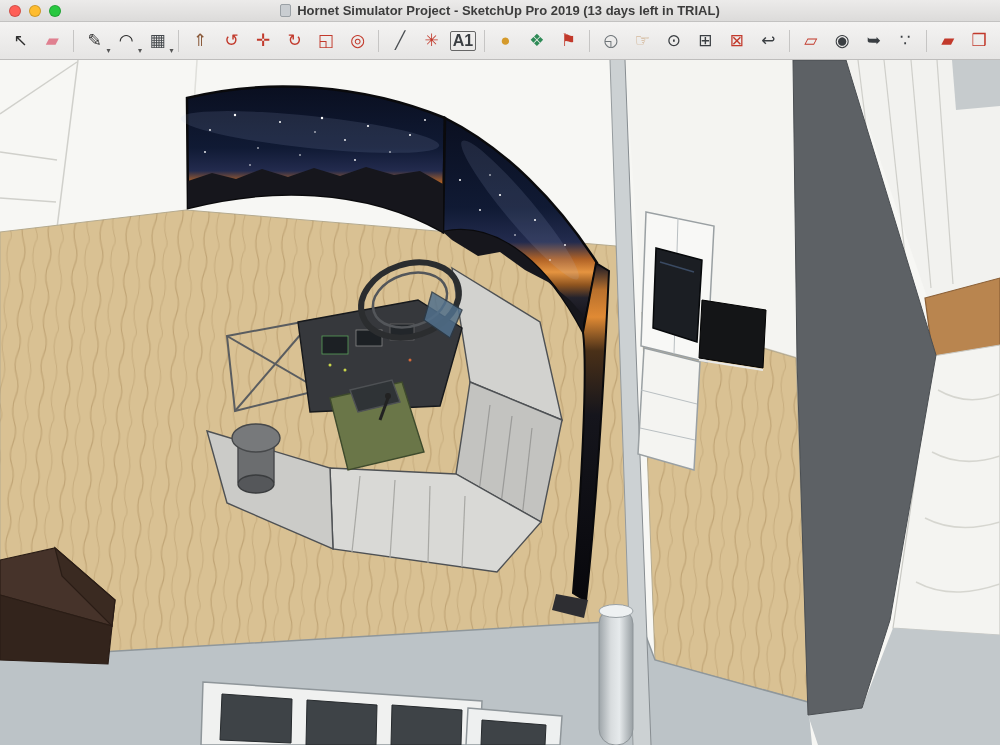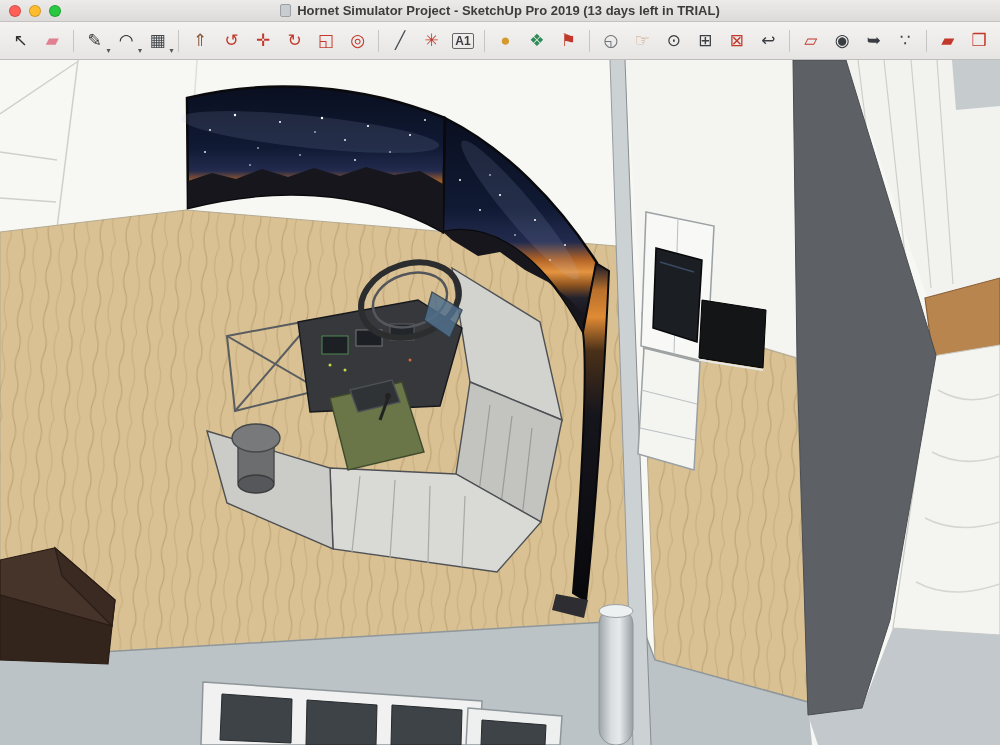--- a/index.html
+++ b/index.html
@@ -8,21 +8,21 @@
   .titlebar{flex:0 0 21px;height:21px;background:linear-gradient(#ecebea,#dcdbda);border-bottom:1px solid #c3c2c1;position:relative;display:flex;align-items:center}
   .lights{position:absolute;left:9px;top:0;height:100%;display:flex;align-items:center;gap:8px}
   .light{width:12px;height:12px;border-radius:50%;border:1px solid rgba(0,0,0,.18);box-sizing:border-box}
   .title{margin:0 auto;display:flex;align-items:center;gap:6px;font-size:13px;font-weight:bold;color:#3c3c3c;white-space:nowrap}
   .proxy{width:11px;height:13px;background:#c9cdd1;border:1px solid #9aa0a5;border-radius:2px;box-sizing:border-box}
   .toolbar{flex:0 0 37px;height:37px;background:linear-gradient(#f4f3f2,#e6e5e4);border-bottom:1px solid #bebdbc;display:flex;align-items:center;padding:0 6px;gap:2px}
   .tool{width:30px;height:28px;display:flex;align-items:center;justify-content:center;position:relative;border-radius:4px}
   .ic{font-style:normal;font-size:17px;line-height:1}
   .caret{position:absolute;right:-1px;bottom:0;font-size:8px;color:#555;font-weight:normal}
   .sep{width:1px;height:22px;background:#c6c5c4;margin:0 4px}
-  .tool[data-name="text-tool-button"] .ic{font-size:12px;font-weight:bold;border:1px solid #666;padding:1px 2px;border-radius:2px}
+  .tool[data-name="text-tool-button"] .ic{font-size:16px;font-weight:bold;border:1px solid #666;padding:1px 2px;border-radius:2px}
   .viewport{flex:1;position:relative;background:#f7f7f4}
   .viewport svg{display:block;width:100%;height:100%}
 </style>
 </head>
 <body>
 
 <div class="window" data-name="sketchup-window">
 
   <div class="titlebar" data-name="titlebar">
     <div class="lights" data-name="window-controls">

